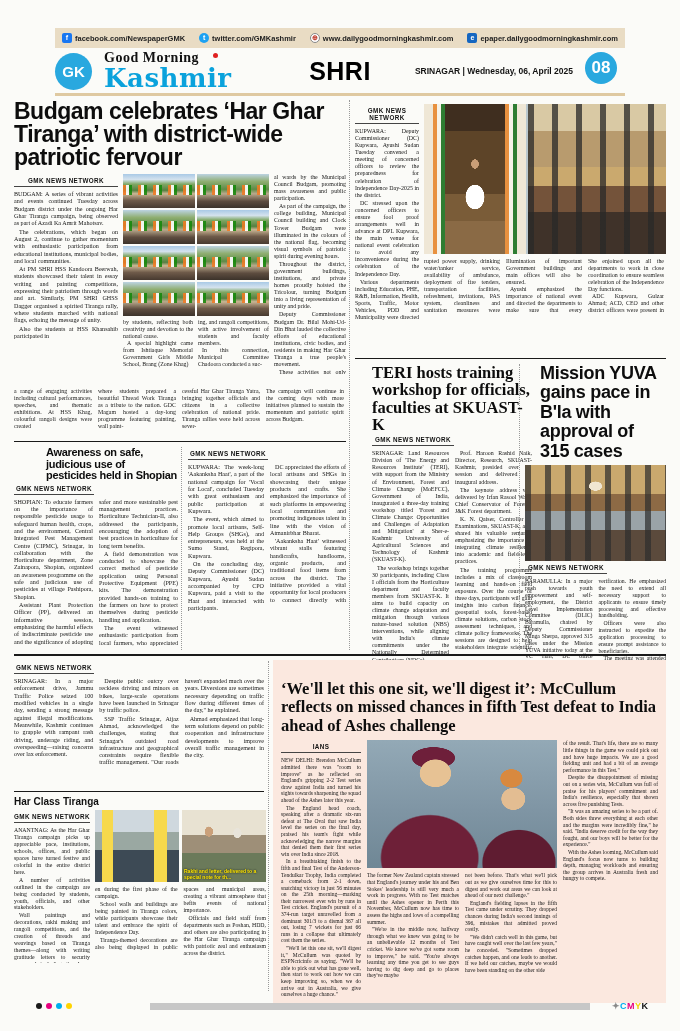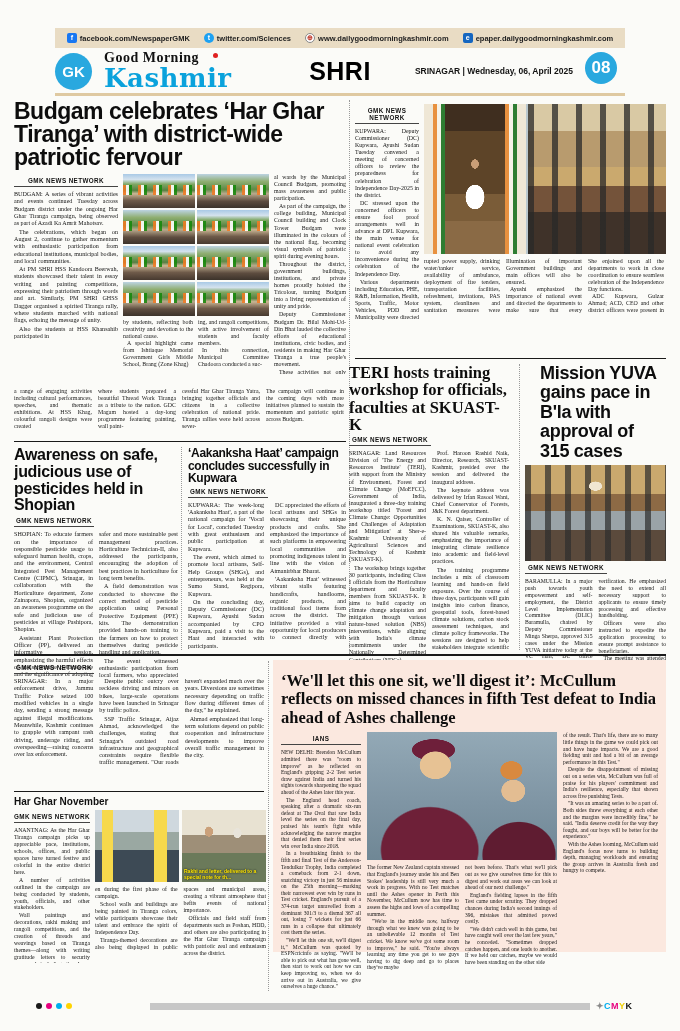--- a/index.html
+++ b/index.html
@@ -83,21 +83,21 @@
 
 <div class="abs" style="left:0;top:0;width:680px;height:1031px;">
 
   <div class="abs social-strip">
     <span class="s-item">
         <span class="s-icon">f</span>
         <span>facebook.com/NewspaperGMK</span>
       </span>
     <span class="s-item">
         <span class="s-icon tw">t</span>
-        <span>twitter.com/Sciences</span>
+        <span>twitter.com/GMKashmir</span>
       </span>
     <span class="s-item">
         <span class="s-icon gl">⊕</span>
         <span>www.dailygoodmorningkashmir.com</span>
       </span>
     <span class="s-item">
         <span class="s-icon ep">e</span>
         <span>epaper.dailygoodmorningkashmir.com</span>
       </span>
   </div>
@@ -169,36 +169,35 @@
         </div>
       <div class="minitxt" style="width:78px;height:48px;">
           <p>The campaign will continue in the coming days with more initiatives planned to sustain the momentum and patriotic spirit across Budgam.</p>
         </div>
     </div>
   </div>
 
   <div class="abs rule" style="left:14px;top:441px;width:332px;height:1px;"></div>
 
   <div class="abs" style="left:14px;top:447px;width:164px;">
-    <div class="hl-sans" style="font-size:16px;line-height:1.05;letter-spacing:-0.3px;">Awareness on safe, judicious use of pesticides held in Shopian</div>
+    <div class="hl-sans" style="font-size:11px;line-height:1.05;letter-spacing:-0.3px;margin-left:32px;">Awareness on safe, judicious use of pesticides held in Shopian</div>
     <div style="width:80px;">
         <div class="byline">GMK NEWS NETWORK</div>
       </div>
     <div class="bodytxt cols2" style="height:152px;">
         <p>SHOPIAN: To educate farmers on the importance of responsible pesticide usage to safeguard human health, crops, and the environment, Central Integrated Pest Management Centre (CIPMC), Srinagar, in collaboration with the Horticulture department, Zone Zainapora, Shopian, organized an awareness programme on the safe and judicious use of pesticides at village Pashipora, Shopian.</p>
         <p>Assistant Plant Protection Officer (PP), delivered an informative session, emphasizing the harmful effects of indiscriminate pesticide use and the significance of adopting safer and more sustainable pest management practices. Horticulture Technician-II, also addressed the participants, encouraging the adoption of best practices in horticulture for long term benefits.</p>
         <p>A field demonstration was conducted to showcase the correct method of pesticide application using Personal Protective Equipment (PPE) kits. The demonstration provided hands-on training to the farmers on how to protect themselves during pesticide handling and application.</p>
         <p>The event witnessed enthusiastic participation from local farmers, who appreciated the initiative and expressed their willingness to implement the knowledge gained.</p>
       </div>
   </div>
 
   <div class="abs dotline" style="left:181px;top:447px;height:203px;"></div>
 
   <div class="abs" style="left:188px;top:447px;width:158px;">
-    <div class="hl-sans" style="font-size:12px;line-height:1.05;letter-spacing:-0.3px;">‘Aakanksha Haat’ campaign concludes successfully in Kupwara</div>
     <div style="width:80px;">
         <div class="byline">GMK NEWS NETWORK</div>
       </div>
     <div class="bodytxt cols2" style="height:152px;">
         <p>KUPWARA: The week-long 'Aakanksha Haat', a part of the national campaign for 'Vocal for Local', concluded Tuesday with great enthusiasm and public participation at Kupwara.</p>
         <p>The event, which aimed to promote local artisans, Self-Help Groups (SHGs), and entrepreneurs, was held at the Sumo Stand, Regipora, Kupwara.</p>
         <p>On the concluding day, Deputy Commissioner (DC) Kupwara, Ayushi Sudan accompanied by CPO Kupwara, paid a visit to the Haat and interacted with participants.</p>
         <p>DC appreciated the efforts of local artisans and SHGs in showcasing their unique products and crafts. She emphasized the importance of such platforms in empowering local communities and promoting indigenous talent in line with the vision of Atmanirbhar Bharat.</p>
         <p>'Aakanksha Haat' witnessed vibrant stalls featuring handicrafts, handlooms, organic products, and traditional food items from across the district. The initiative provided a vital opportunity for local producers to connect directly with consumers and gain visibility for their products.</p>
       </div>
@@ -233,21 +232,21 @@
               <p>She enjoined upon all the departments to work in close coordination to ensure seamless celebration of the Independence Day functions.</p>
               <p>ADC Kupwara, Gulzar Ahmad; ACD, CEO and other district officers were present in the meeting.</p>
             </div>
         </div>
       </div>
     </div>
   </div>
 
   <div class="abs rule" style="left:355px;top:358px;width:311px;height:1px;"></div>
 
-  <div class="abs" style="left:349px;top:364px;width:160px;">
+  <div class="abs" style="left:372px;top:364px;width:160px;">
     <div class="hl-serif" style="font-size:16.5px;line-height:1.05;">TERI hosts training workshop for officials, faculties at SKUAST-K</div>
     <div style="width:82px;">
         <div class="byline">GMK NEWS NETWORK</div>
       </div>
     <div class="bodytxt cols2" style="height:215px;font-size:5.9px;">
         <p>SRINAGAR: Land Resources Division of 'The Energy and Resources Institute' (TERI), with support from the Ministry of Environment, Forest and Climate Change (MoEFCC), Government of India, inaugurated a three-day training workshop titled 'Forest and Climate Change: Opportunities and Challenges of Adaptation and Mitigation' at Sher-e-Kashmir University of Agricultural Sciences and Technology of Kashmir (SKUAST-K).</p>
         <p>The workshop brings together 30 participants, including Class I officials from the Horticulture department and faculty members from SKUAST-K. It aims to build capacity on climate change adaptation and mitigation through various nature-based solution (NBS) interventions, while aligning with India's climate commitments under the Nationally Determined Contributions (NDCs).</p>
         <p>Prof. Haroon Rashid Naik, Director, Research, SKUAST-Kashmir, presided over the session and delivered the inaugural address.</p>
         <p>The keynote address was delivered by Irfan Rasool Wani, Chief Conservator of Forests, J&amp;K Forest department.</p>
         <p>K. N. Qaiser, Controller of Examinations, SKUAST-K, also shared his valuable remarks, emphasizing the importance of integrating climate resilience into academic and field-level practices.</p>
@@ -281,21 +280,21 @@
         <p>SRINAGAR: In a major enforcement drive, Jammu Traffic Police seized 100 modified vehicles in a single day, sending a strong message against illegal modifications. Meanwhile, Kashmir continues to grapple with rampant rash driving, underage riding, and overspeeding—raising concerns over lax enforcement.</p>
         <p>Despite public outcry over reckless driving and minors on bikes, large-scale operations have been launched in Srinagar by traffic police.</p>
         <p>SSP Traffic Srinagar, Aijaz Ahmad, acknowledged the challenges, stating that Srinagar's outdated road infrastructure and geographical constraints require flexible traffic management. "Our roads haven't expanded much over the years. Diversions are sometimes necessary depending on traffic flow during different times of the day," he explained.</p>
         <p>Ahmad emphasized that long-term solutions depend on public cooperation and infrastructure developments to improve overall traffic management in the city.</p>
       </div>
   </div>
 
   <div class="abs rule" style="left:14px;top:791px;width:250px;height:1px;"></div>
 
   <div class="abs" style="left:14px;top:796px;width:252px;">
-    <div class="kicker">Har Ghar November</div>
+    <div class="kicker">Har Class Tiranga</div>
     <div style="display:flex;gap:5px;margin-top:3px;">
       <div style="width:76px;flex:0 0 auto;">
         <div class="byline">GMK NEWS NETWORK</div>
         <div class="bodytxt" style="height:136px;font-size:5.8px;">
             <p>ANANTNAG: As the Har Ghar Tiranga campaign picks up appreciable pace, institutions, schools, offices, and public spaces have turned festive and colorful in the entire district here.</p>
             <p>A number of activities outlined in the campaign are being conducted by students, youth, officials, and other stakeholders.</p>
             <p>Wall paintings and decorations, rakhi making and rangoli competitions, and the creation of threads and weavings based on Tiranga themes—along with writing gratitude letters to security personnel including the Army and JKP are some of the key activities undertak-</p>
           </div>
       </div>
       <div style="flex:1;">
@@ -310,21 +309,21 @@
             <p>School walls and buildings are being painted in Tiranga colors, while participants showcase their talent and embrace the spirit of Independence Day.</p>
             <p>Tiranga-themed decorations are also being displayed in public spaces and municipal areas, creating a vibrant atmosphere that befits events of national importance.</p>
             <p>Officials and field staff from departments such as Poshan, HDD, and others are also participating in the Har Ghar Tiranga campaign with patriotic zeal and enthusiasm across the district.</p>
           </div>
       </div>
     </div>
   </div>
 
   <div class="abs dotline" style="left:268px;top:661px;height:330px;"></div>
 
-  <div class="abs mcbox" style="left:273px;top:660px;width:393px;height:292px;padding:12px 8px;box-sizing:border-box;">
+  <div class="abs mcbox" style="left:273px;top:660px;width:393px;height:343px;padding:20px 8px;box-sizing:border-box;">
     <div class="hl-serif" style="font-size:16.5px;line-height:1.12;">‘We'll let this one sit, we'll digest it’: McCullum reflects on missed chances in fifth Test defeat to India ahead of Ashes challenge</div>
     <div style="display:flex;gap:6px;margin-top:5px;">
       <div style="width:80px;flex:0 0 auto;">
         <div class="byline">IANS</div>
         <div class="bodytxt" style="height:242px;font-size:5.5px;">
             <p>NEW DELHI: Brendon McCullum admitted there was "room to improve" as he reflected on England's gripping 2-2 Test series draw against India and turned his sights towards sharpening the squad ahead of the Ashes later this year.</p>
             <p>The England head coach, speaking after a dramatic six-run defeat at The Oval that saw India level the series on the final day, praised his team's fight while acknowledging the narrow margins that denied them their first series win over India since 2018.</p>
             <p>In a breathtaking finish to the fifth and final Test of the Anderson-Tendulkar Trophy, India completed a comeback from 2-1 down, snatching victory in just 56 minutes on the 25th morning—marking their narrowest ever win by runs in Test cricket. England's pursuit of a 374-run target unravelled from a dominant 301/3 to a dismal 367 all out, losing 7 wickets for just 66 runs in a collapse that ultimately cost them the series.</p>
             <p>"We'll let this one sit, we'll digest it," McCullum was quoted by ESPNcricinfo as saying. "We'll be able to pick out what has gone well, then start to work out how we can keep improving so, when we do arrive out in Australia, we give ourselves a huge chance."</p>
           </div>
@@ -352,17 +351,17 @@
     </div>
   </div>
 
   <div class="abs regdots" style="left:36px;top:1003px;">
     <span class="dot" style="background:#1a1a1a;"></span>
     <span class="dot" style="background:#e6007e;"></span>
     <span class="dot" style="background:#00aeef;"></span>
     <span class="dot" style="background:#ffd400;"></span>
   </div>
   <div class="abs" style="left:150px;top:1003px;width:440px;height:7px;background:#c7c7c7;"></div>
-  <div class="abs cmyk-label" style="left:596px;top:1001px;">
+  <div class="abs cmyk-label" style="left:612px;top:1001px;">
     <span style="color:#8a8a8a;">✦</span><span style="color:#00aeef;">C</span><span style="color:#e6007e;">M</span><span style="color:#f0cf00;">Y</span><span style="color:#111;">K</span>
   </div>
 
 </div>
 
 </body></html>

